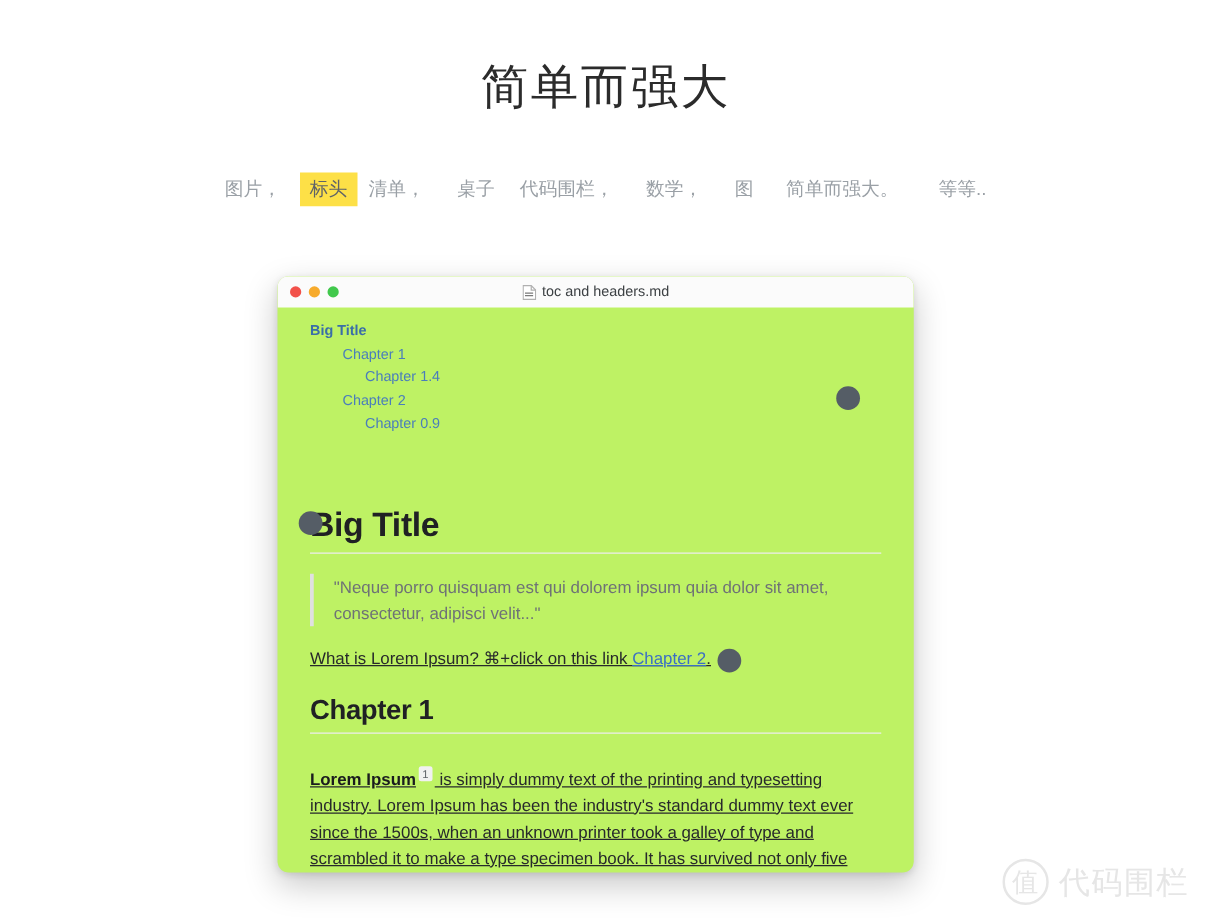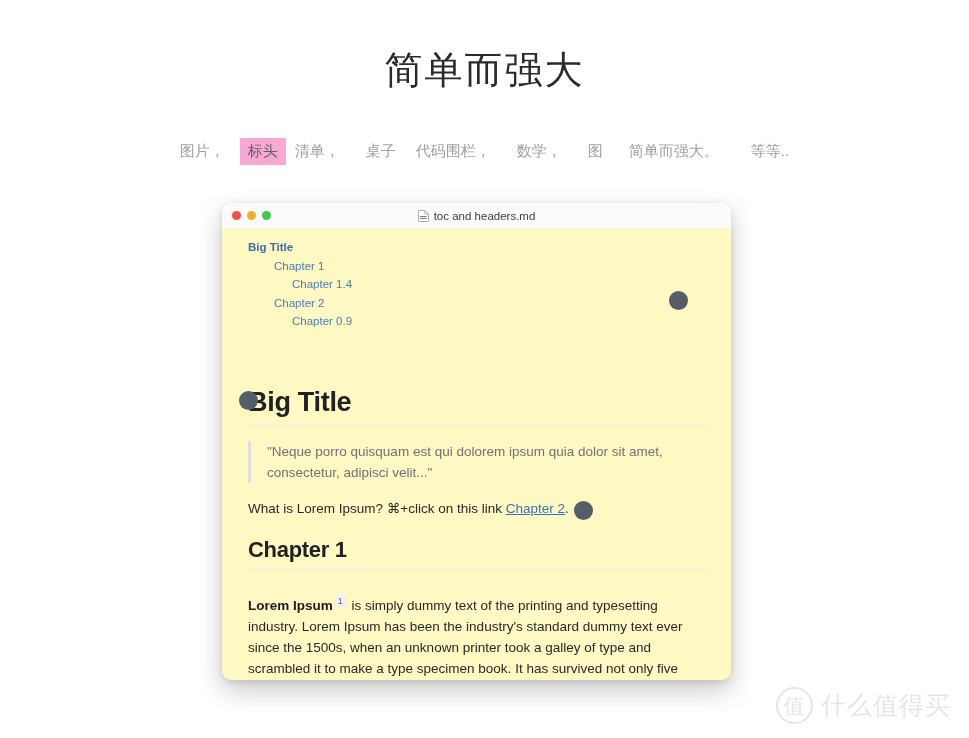--- a/index.html
+++ b/index.html
@@ -38,34 +38,34 @@
     text-align: center;
   }
   .feature-nav .nav-item {
     padding: 3px 5px;
     white-space: nowrap;
   }
   .feature-nav .nav-item.sp-sm { margin-right: 10px; }
   .feature-nav .nav-item.sp-md { margin-right: 16px; }
   .feature-nav .nav-item.sp-lg { margin-right: 22px; }
   .feature-nav .nav-item.active {
-    background: #f9a8d4;
+    background: #fde047;
     color: #5f6368;
     padding: 4px 8px;
     margin-right: 4px;
   }
 
   
   .app-window {
     position: absolute;
     left: 222px;
-    top: 203px;
+    top: 221px;
     width: 509px;
     height: 477px;
-    background: #fef9c3;
+    background: #bef264;
     border-radius: 9px;
     box-shadow: 0 10px 26px rgba(0,0,0,0.22), 0 2px 6px rgba(0,0,0,0.10);
     overflow: hidden;
   }
   .titlebar {
     height: 25px;
     background: #fbfbfb;
     position: relative;
     display: flex;
     align-items: center;
@@ -151,20 +151,21 @@
     font-size: 13.5px;
     line-height: 21px;
   }
 
   
   .para {
     margin: 15px 0 0 0;
     font-size: 13.5px;
     line-height: 21px;
     color: #27292b;
+    text-decoration: underline;
   }
   .para a.inline-link {
     color: #3b6fc4;
     text-decoration: underline;
   }
 
   .para.body-text { margin-top: 26px; }
   .para.body-text b { color: #1a1c1e; }
   .footnote-ref {
     display: inline-block;
@@ -276,14 +277,14 @@
 
   </div>
 
   <span class="cursor-dot" style="left:447px; top:88px;"></span>
   <span class="cursor-dot" style="left:17px;  top:188px;"></span>
   <span class="cursor-dot" style="left:352px; top:298px;"></span>
 </div>
 
 <div class="watermark">
   <span class="wm-badge">值</span>
-  <span>什么值得买</span>
+  <span>代码围栏</span>
 </div>
 
 </body></html>

